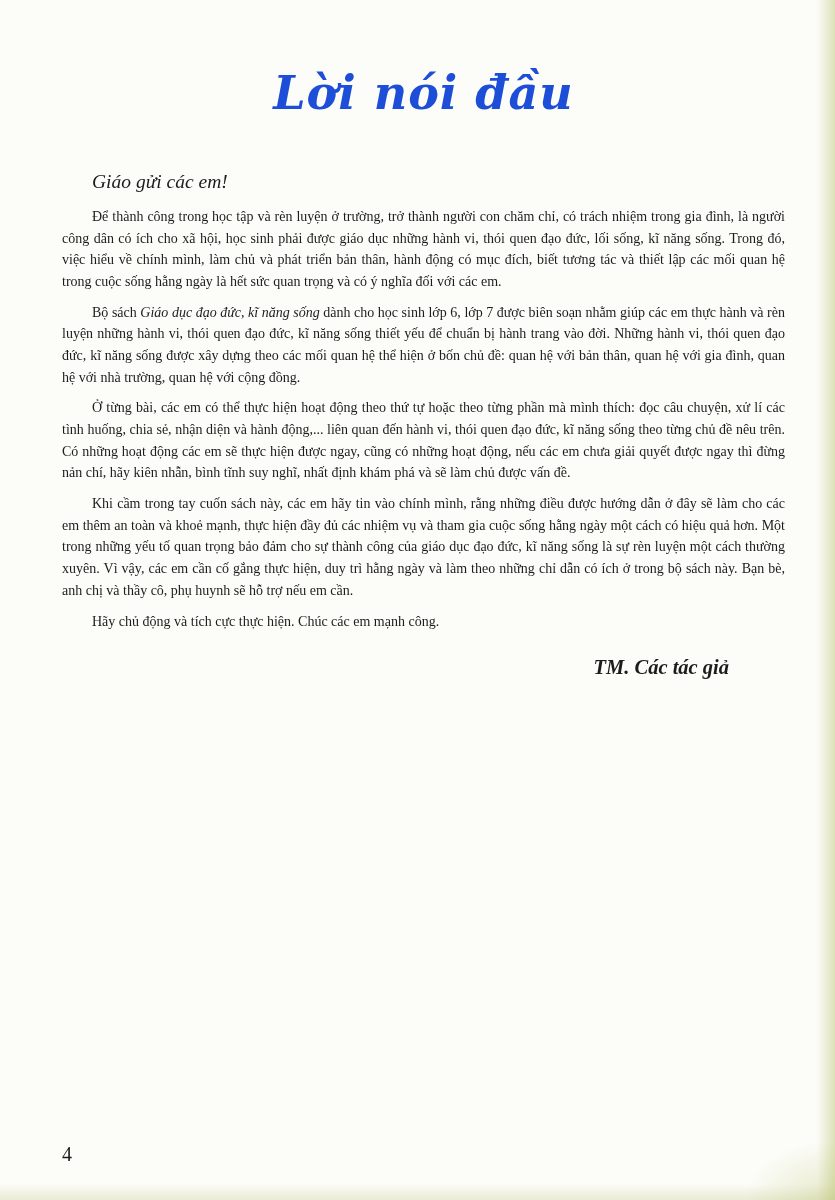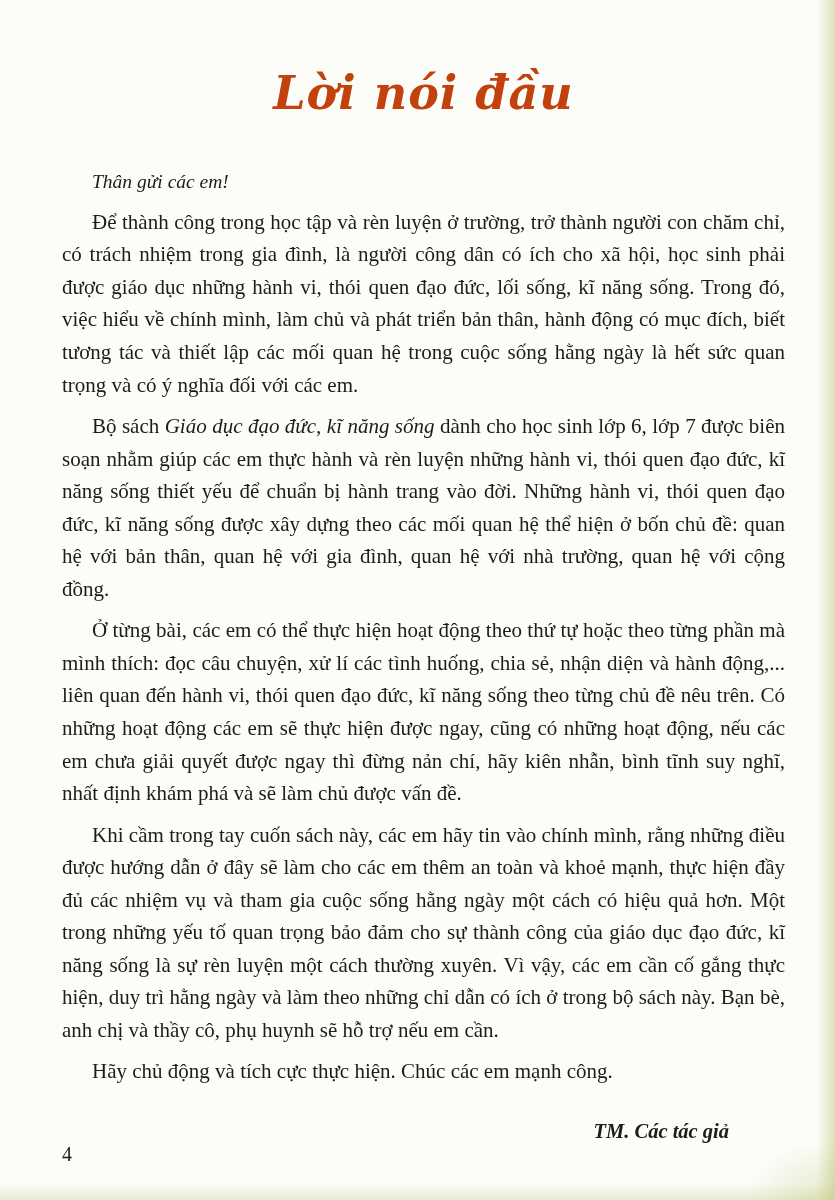--- a/index.html
+++ b/index.html
@@ -23,40 +23,40 @@
   }
   .title {
     font-family: "DejaVu Serif", serif;
     font-style: italic;
     font-weight: bold;
     font-size: 46px;
     line-height: 1.1;
     text-align: center;
     margin: 10px 0 48px 0;
     letter-spacing: 1px;
-    color: #c2410c;
+    color: #1d4ed8;
   }
   .salutation {
     font-style: italic;
     font-size: 19.5px;
     line-height: 1.55;
     margin: 0 0 9px 0;
     text-indent: 30px;
   }
   .body p {
-    font-size: 21px;
+    font-size: 14px;
     line-height: 1.55;
     text-align: justify;
     text-indent: 30px;
     margin: 0 0 9px 0;
   }
   .body p em {
   }
   .signature {
-    margin: 32px 56px 0 auto;
+    margin: 24px 56px 0 auto;
     width: fit-content;
     text-align: center;
     font-size: 20.5px;
     font-weight: bold;
   }
   .sig-line1 {
     font-style: italic;
     margin-bottom: 14px;
   }
   .page-number {
@@ -94,21 +94,21 @@
     pointer-events: none;
   }
 </style>
 </head>
 <body>
 
 <div class="page">
 
   <h1 class="title">Lời nói đầu</h1>
 
-  <p class="salutation">Thân gửi các em!</p>
+  <p class="salutation">Giáo gửi các em!</p>
 
   <div class="body">
       <p><span>Để thành công trong học tập và rèn luyện ở trường, trở thành người con chăm chỉ, có trách nhiệm trong gia đình, là người công dân có ích cho xã hội, học sinh phải được giáo dục những hành vi, thói quen đạo đức, lối sống, kĩ năng sống. Trong đó, việc hiểu về chính mình, làm chủ và phát triển bản thân, hành động có mục đích, biết tương tác và thiết lập các mối quan hệ trong cuộc sống hằng ngày là hết sức quan trọng và có ý nghĩa đối với các em.</span></p>
       <p><span>Bộ sách </span><em>Giáo dục đạo đức, kĩ năng sống</em><span> dành cho học sinh lớp 6, lớp 7 được biên soạn nhằm giúp các em thực hành và rèn luyện những hành vi, thói quen đạo đức, kĩ năng sống thiết yếu để chuẩn bị hành trang vào đời. Những hành vi, thói quen đạo đức, kĩ năng sống được xây dựng theo các mối quan hệ thể hiện ở bốn chủ đề: quan hệ với bản thân, quan hệ với gia đình, quan hệ với nhà trường, quan hệ với cộng đồng.</span></p>
       <p><span>Ở từng bài, các em có thể thực hiện hoạt động theo thứ tự hoặc theo từng phần mà mình thích: đọc câu chuyện, xử lí các tình huống, chia sẻ, nhận diện và hành động,... liên quan đến hành vi, thói quen đạo đức, kĩ năng sống theo từng chủ đề nêu trên. Có những hoạt động các em sẽ thực hiện được ngay, cũng có những hoạt động, nếu các em chưa giải quyết được ngay thì đừng nản chí, hãy kiên nhẫn, bình tĩnh suy nghĩ, nhất định khám phá và sẽ làm chủ được vấn đề.</span></p>
       <p><span>Khi cầm trong tay cuốn sách này, các em hãy tin vào chính mình, rằng những điều được hướng dẫn ở đây sẽ làm cho các em thêm an toàn và khoẻ mạnh, thực hiện đầy đủ các nhiệm vụ và tham gia cuộc sống hằng ngày một cách có hiệu quả hơn. Một trong những yếu tố quan trọng bảo đảm cho sự thành công của giáo dục đạo đức, kĩ năng sống là sự rèn luyện một cách thường xuyên. Vì vậy, các em cần cố gắng thực hiện, duy trì hằng ngày và làm theo những chỉ dẫn có ích ở trong bộ sách này. Bạn bè, anh chị và thầy cô, phụ huynh sẽ hỗ trợ nếu em cần.</span></p>
       <p><span>Hãy chủ động và tích cực thực hiện. Chúc các em mạnh công.</span></p>
     </div>
 
   <div class="signature">

